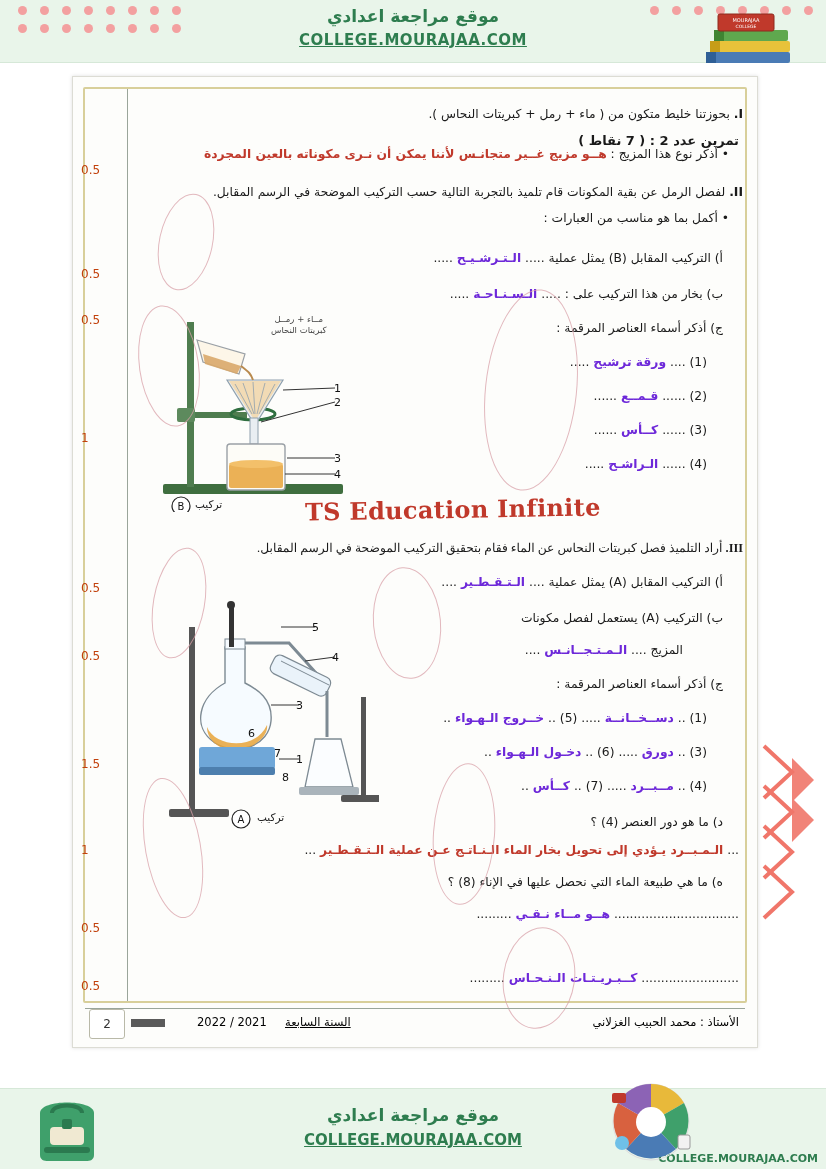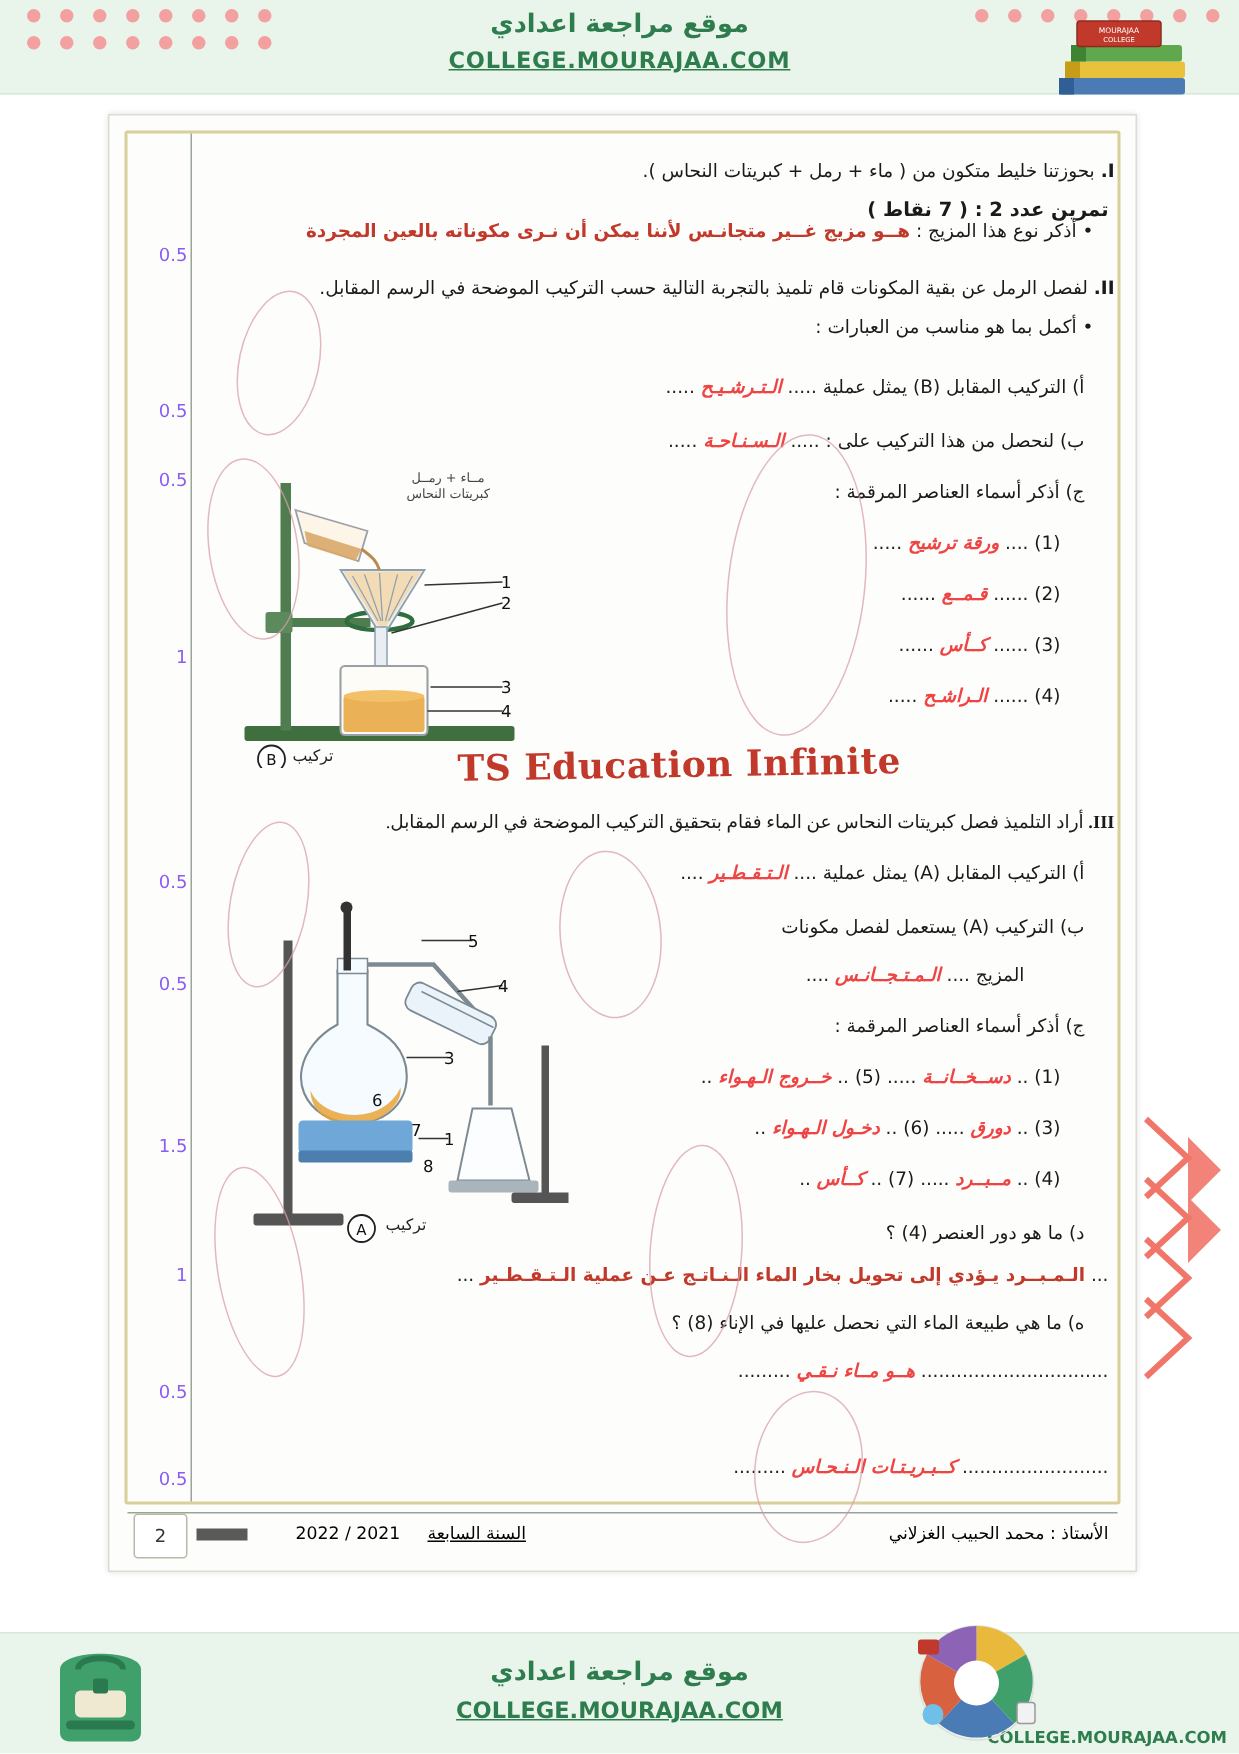--- a/index.html
+++ b/index.html
@@ -81,40 +81,39 @@
   .sheet-inner{
     position:absolute;left:10px;top:10px;right:10px;bottom:44px;
     border:2px solid #d8cf9a;
     border-radius:2px;
   }
   .marks-col{
     position:absolute;left:8px;top:12px;width:46px;bottom:46px;
     border-right:1px solid #9aa59a;
   }
   .mark{
-    position:absolute;left:0;width:44px;text-align:right;
-    font-size:12px;color:#8b5cf6;
+    position:absolute;left:0;width:44px;text-align:left;
+    font-size:12px;color:#c2410c;
   }
   .content{
     position:absolute;right:14px;left:62px;top:12px;bottom:46px;
     direction:rtl;
     font-size:12.5px;color:#1a1a1a;
     line-height:1.5;
   }
   .ex-title{
     position:absolute;top:4px;right:4px;font-size:13px;font-weight:bold;margin-top:38px;
   }
   .line{
     position:absolute;right:0;font-size:12.3px;white-space:nowrap;
   }
   .rom{font-weight:bold;}
   .ans{
-    color:#ef4444;font-weight:bold;
+    color:#6d28d9;font-weight:bold;
     font-family:"DejaVu Sans", sans-serif;
-    font-style:italic;
   }
   .ans-red{color:#c0392b;font-weight:bold;}
   .dots{letter-spacing:1px;color:#222;}
   
   .fig{
     position:absolute;
   }
   .watermark{
     position:absolute;left:232px;top:418px;
     font-size:24px;font-weight:bold;color:#c0392b;
@@ -238,21 +237,21 @@
         <span>أكمل بما هو مناسب من العبارات :</span>
       </div>
 
       <div class="line" style="top:160px;right:20px;">
         <span>أ) التركيب المقابل (B) يمثل عملية</span>
         <span class="dots">.....</span>
         <span class="ans">الـتـرشـيـح</span>
         <span class="dots">.....</span>
       </div>
       <div class="line" style="top:196px;right:20px;">
-        <span>ب) لنحصل من هذا التركيب على :</span>
+        <span>ب) بخار من هذا التركيب على :</span>
         <span class="dots">.....</span>
         <span class="ans">الـسـنـاحـة</span>
         <span class="dots">.....</span>
       </div>
       <div class="line" style="top:230px;right:20px;">
         <span>ج) أذكر أسماء العناصر المرقمة :</span>
       </div>
 
       <div class="line" style="top:264px;right:36px;">
         <span>(1)</span>

